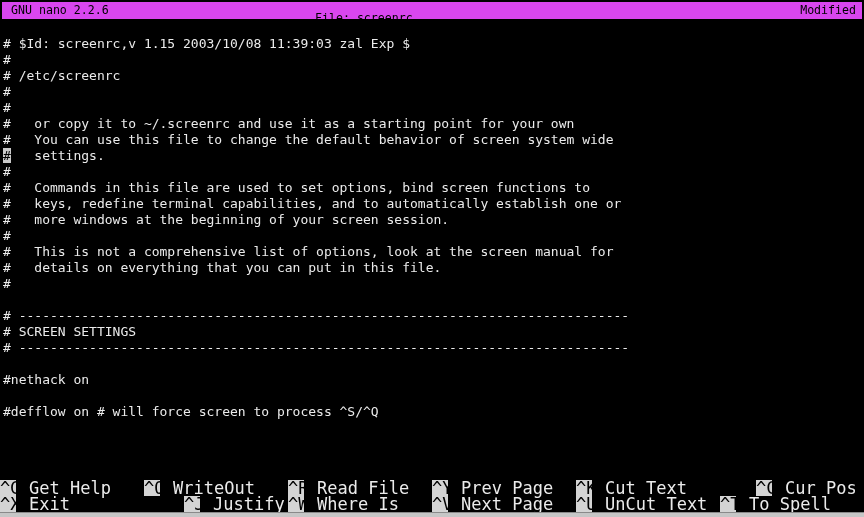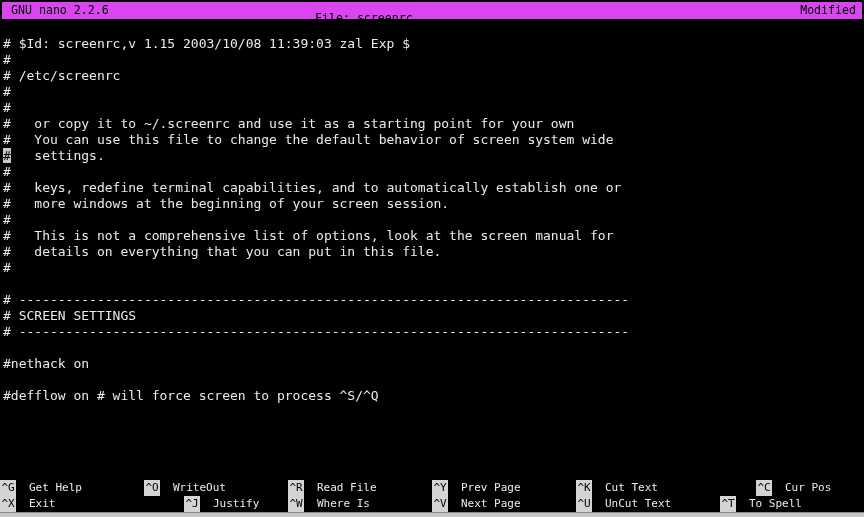--- a/index.html
+++ b/index.html
@@ -40,21 +40,21 @@
   }
   .cursor {
     background: #c9c9c9;
     color: #000;
   }
   
   .footer {
     position: absolute;
     left: 0; bottom: 5px;
     width: 864px; height: 32px;
-    font-size: 11px;
+    font-size: 17px;
   }
   .footer .srow {
     position: absolute;
     left: 0; width: 864px; height: 16px;
     line-height: 16px;
   }
   .footer .srow.r1 { top: 0; }
   .footer .srow.r2 { top: 16px; }
   .scell {
     position: absolute;
@@ -96,20 +96,21 @@
   <div class="editor" id="editor">
       <div class="line"># $Id: screenrc,v 1.15 2003/10/08 11:39:03 zal Exp $</div>
       <div class="line">#</div>
       <div class="line"># /etc/screenrc</div>
       <div class="line">#</div>
       <div class="line">#</div>
       <div class="line">#   or copy it to ~/.screenrc and use it as a starting point for your own</div>
       <div class="line">#   You can use this file to change the default behavior of screen system wide</div>
       <div class="line"><span class="cursor">#</span>   settings.</div>
       <div class="line">#</div>
+      <div class="line">#   Commands in this file are used to set options, bind screen functions to</div>
       <div class="line">#   keys, redefine terminal capabilities, and to automatically establish one or</div>
       <div class="line">#   more windows at the beginning of your screen session.</div>
       <div class="line">#</div>
       <div class="line">#   This is not a comprehensive list of options, look at the screen manual for</div>
       <div class="line">#   details on everything that you can put in this file.</div>
       <div class="line">#</div>
       <div class="line">&nbsp;</div>
       <div class="line"># ------------------------------------------------------------------------------</div>
       <div class="line"># SCREEN SETTINGS</div>
       <div class="line"># ------------------------------------------------------------------------------</div>

